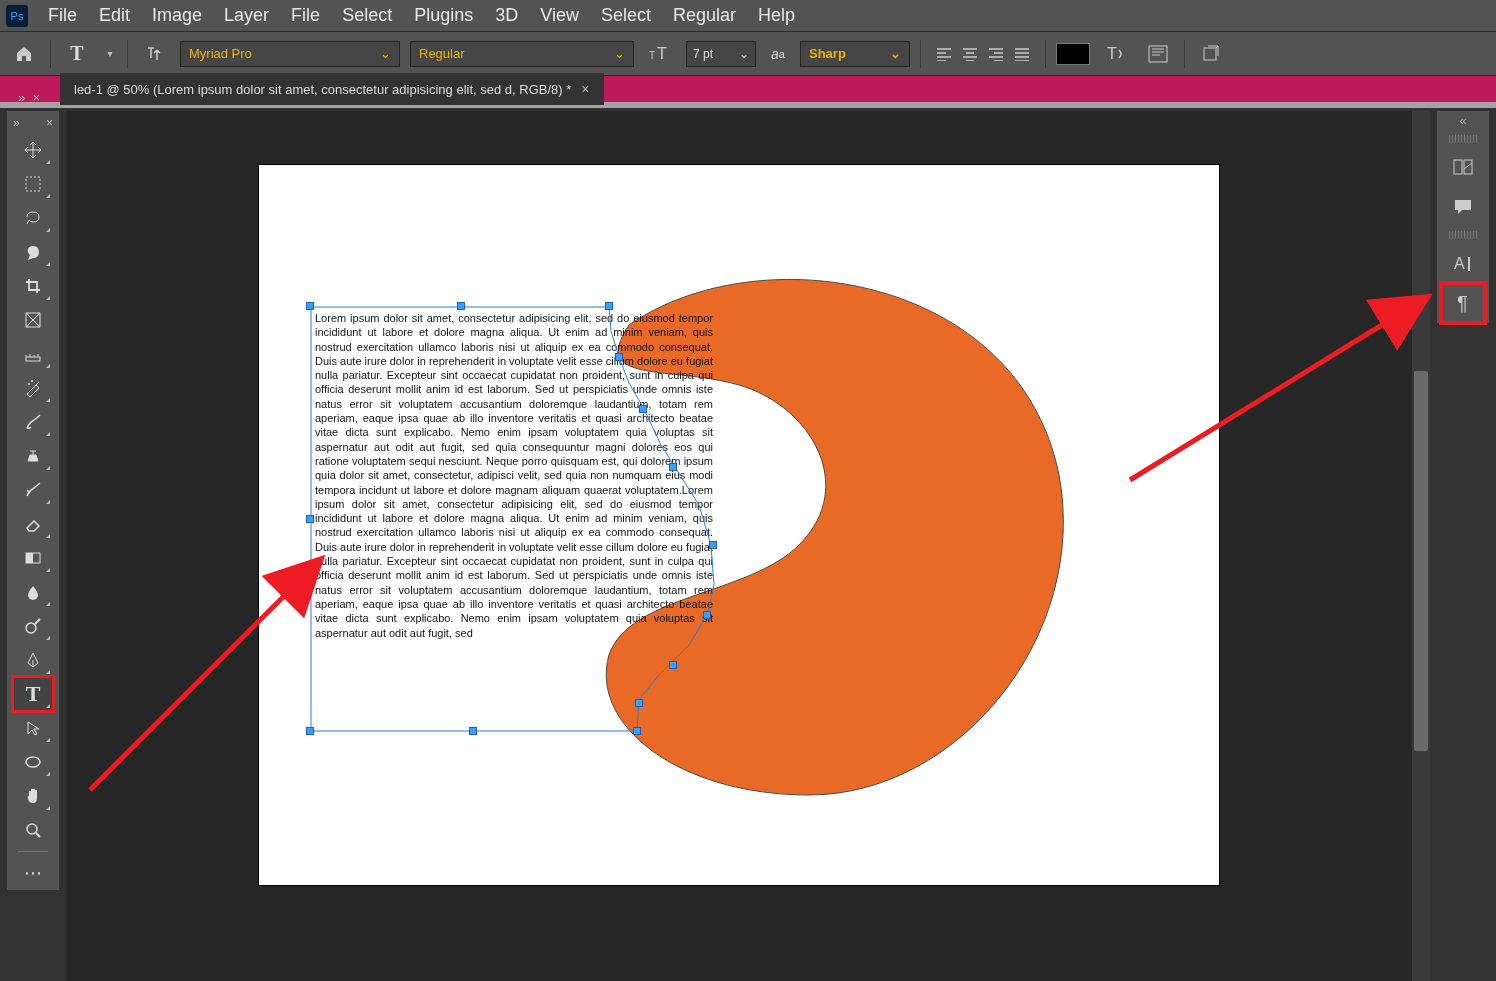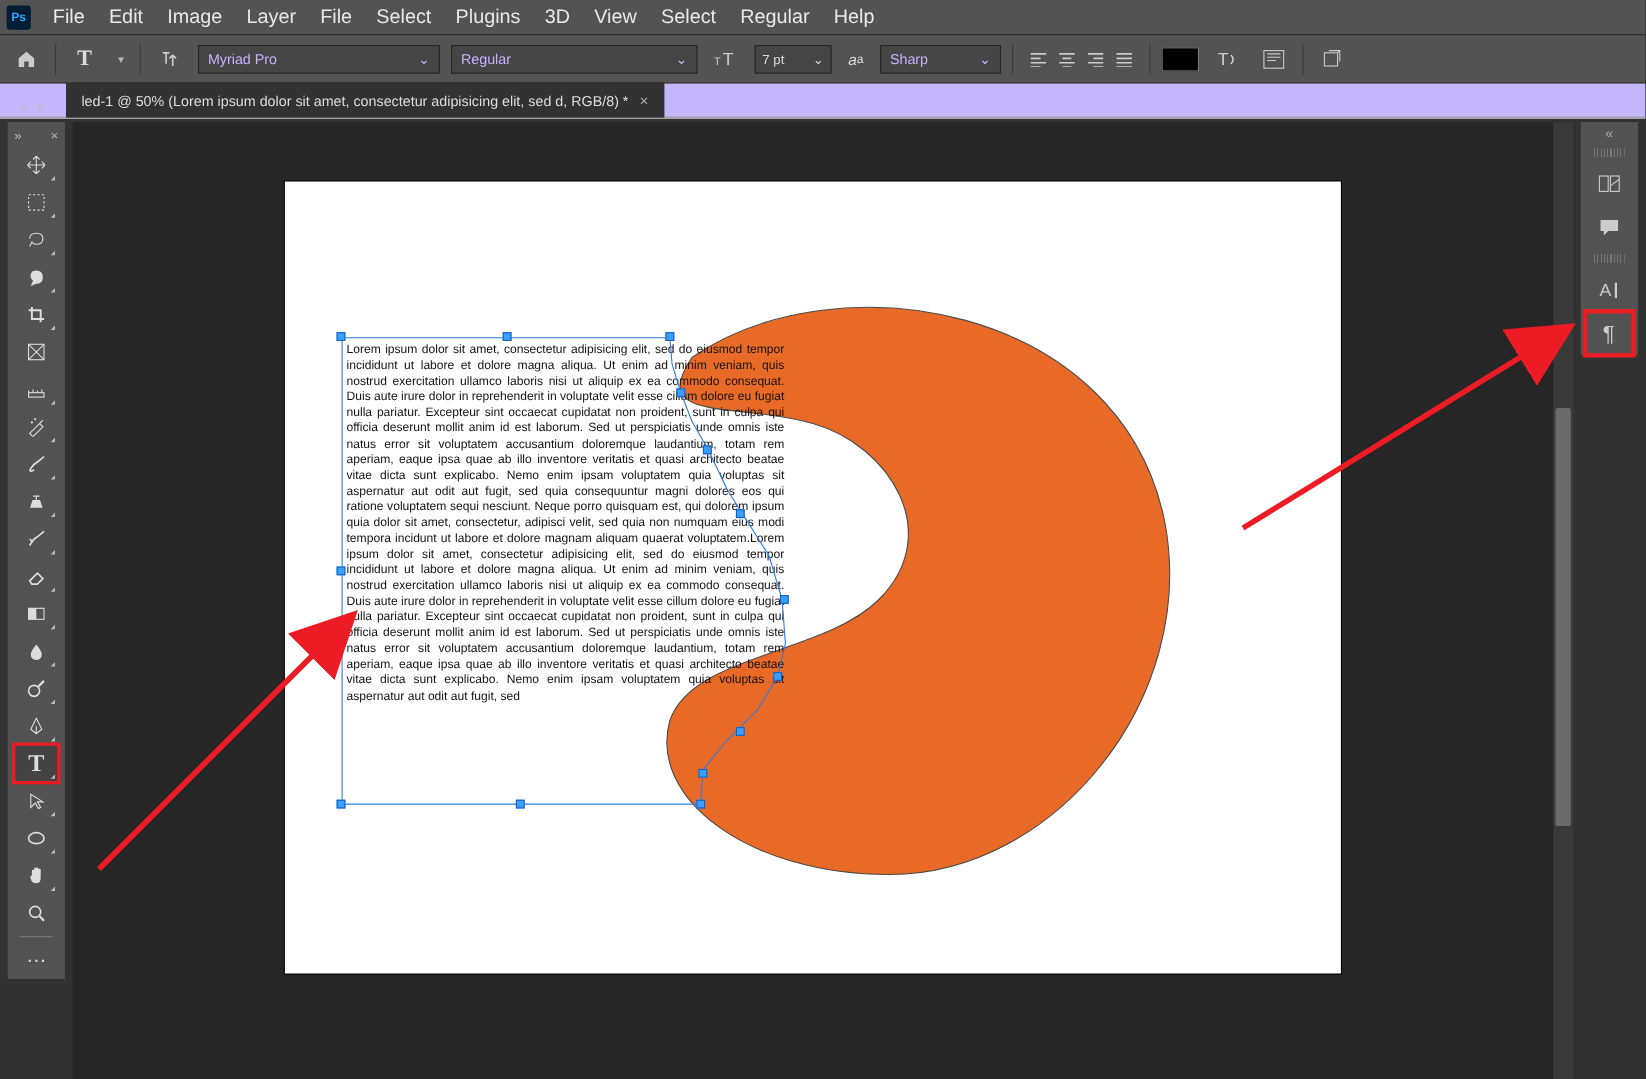--- a/index.html
+++ b/index.html
@@ -1,29 +1,29 @@
 <!DOCTYPE html>
 <html><head>
 <meta charset="utf-8">
 <style>
   * { margin: 0; padding: 0; box-sizing: border-box; font-family: "Segoe UI", Tahoma, sans-serif; }
   body { background: #323232; color: #e8e8e8; font-size: 13px; overflow: hidden; width: 1496px; height: 981px; position: relative; }
   .menubar { background: #535353; height: 32px; display: flex; align-items: center; padding: 0 6px; gap: 2px; border-bottom: 1px solid #2a2a2a;}
-  .ps-logo { width: 22px; height: 22px; background: #001e36; color: #31a8ff; font-weight: bold; font-size: 11px; display:flex; align-items:center; justify-content:center; border-radius:3px; margin-right:8px;}
+  .ps-logo { width: 22px; height: 22px; background: #001e36; color: #31a8ff; font-weight: normal; font-size: 11px; display:flex; align-items:center; justify-content:center; border-radius:3px; margin-right:8px;}
   .menu-item { padding: 4px 10px; cursor: default; font-size: 18px; color:#e8e8e8;}
   .optbar { background: #535353; height: 44px; display:flex; align-items:center; padding: 0 8px; gap:10px; border-bottom:1px solid #2a2a2a;}
   .opt-btn { width:32px; height:32px; display:flex; align-items:center; justify-content:center; color:#ddd;}
   .opt-sep { width:1px; height:28px; background:#3a3a3a;}
-  .dropdown { background:#454545; border:1px solid #252525; height:26px; display:flex; align-items:center; padding:0 8px; color:#c4b5fd; font-size:13px; position:relative;}
+  .dropdown { background:#454545; border:1px solid #252525; height:26px; display:flex; align-items:center; padding:0 8px; color:#eab308; font-size:13px; position:relative;}
   .dropdown .chev { margin-left:auto; padding-left:12px;}
   .num-field { background:#454545; border:1px solid #252525; height:26px; display:flex; align-items:center; padding:0 6px; color:#ddd; font-size:12px; width:70px;}
   .swatch { width:34px; height:22px; background:#000; border:1px solid #777;}
   .align-grp { display:flex; gap:0;}
   .align-btn { width:26px; height:24px; display:flex; align-items:center; justify-content:center; color:#ccc;}
-  .tabbar { background:#c4b5fd; height:32px; display:flex; align-items:center; padding-left:60px; border-bottom:2px solid #a3a3a3;}
+  .tabbar { background:#be185d; height:32px; display:flex; align-items:center; padding-left:60px; border-bottom:6px solid #a3a3a3;}
   .doc-tab { background:#323232; height:32px; display:flex; align-items:center; padding:0 14px; color:#ddd; font-size:13px; gap:10px;}
   .doc-tab .close { color:#aaa; font-size:14px;}
 
   .workspace { position:absolute; top:111px; left:66px; right:66px; bottom:0; background:#262626; overflow:hidden;}
   .canvas-container { position:absolute; top:0; left:0; right:18px; bottom:0; display:flex; align-items:flex-start; justify-content:center; }
   .canvas { background:#fff; width:960px; height:720px; margin-top:54px; position:relative; box-shadow:0 0 0 1px #000;}
 
   .toolbox { position:absolute; left:7px; top:111px; width:52px; background:#535353; display:flex; flex-direction:column; align-items:center; padding-top:2px; z-index:10;}
   .toolbox-head { width:100%; height:20px; display:flex; align-items:center; justify-content:space-between; padding:0 6px; color:#bbb; font-size:12px;}
   .tool { width:40px; height:34px; display:flex; align-items:center; justify-content:center; color:#ddd; position:relative;}
@@ -98,21 +98,21 @@
       </svg>
   </div>
   <div class="num-field">
     <span>7 pt</span>
     <span class="chev" style="margin-left:auto;">⌄</span>
   </div>
   <div class="opt-btn" style="font-size:14px;width:24px;">
     <span style="font-style:italic">a</span>
       <span style="font-size:11px">a</span>
   </div>
-  <div class="dropdown" style="width:110px;">
+  <div class="dropdown" style="width:110px;font-weight:bold;">
     <span>Sharp</span>
     <span class="chev">⌄</span>
   </div>
   <div class="opt-sep"></div>
   <div class="align-grp">
     <div class="align-btn">
         <svg width="16" height="14">
           <path d="M1 2H15 M1 6H10 M1 10H15 M1 14H10" stroke="#ccc" stroke-width="1.5"></path>
         </svg>
       </div>

